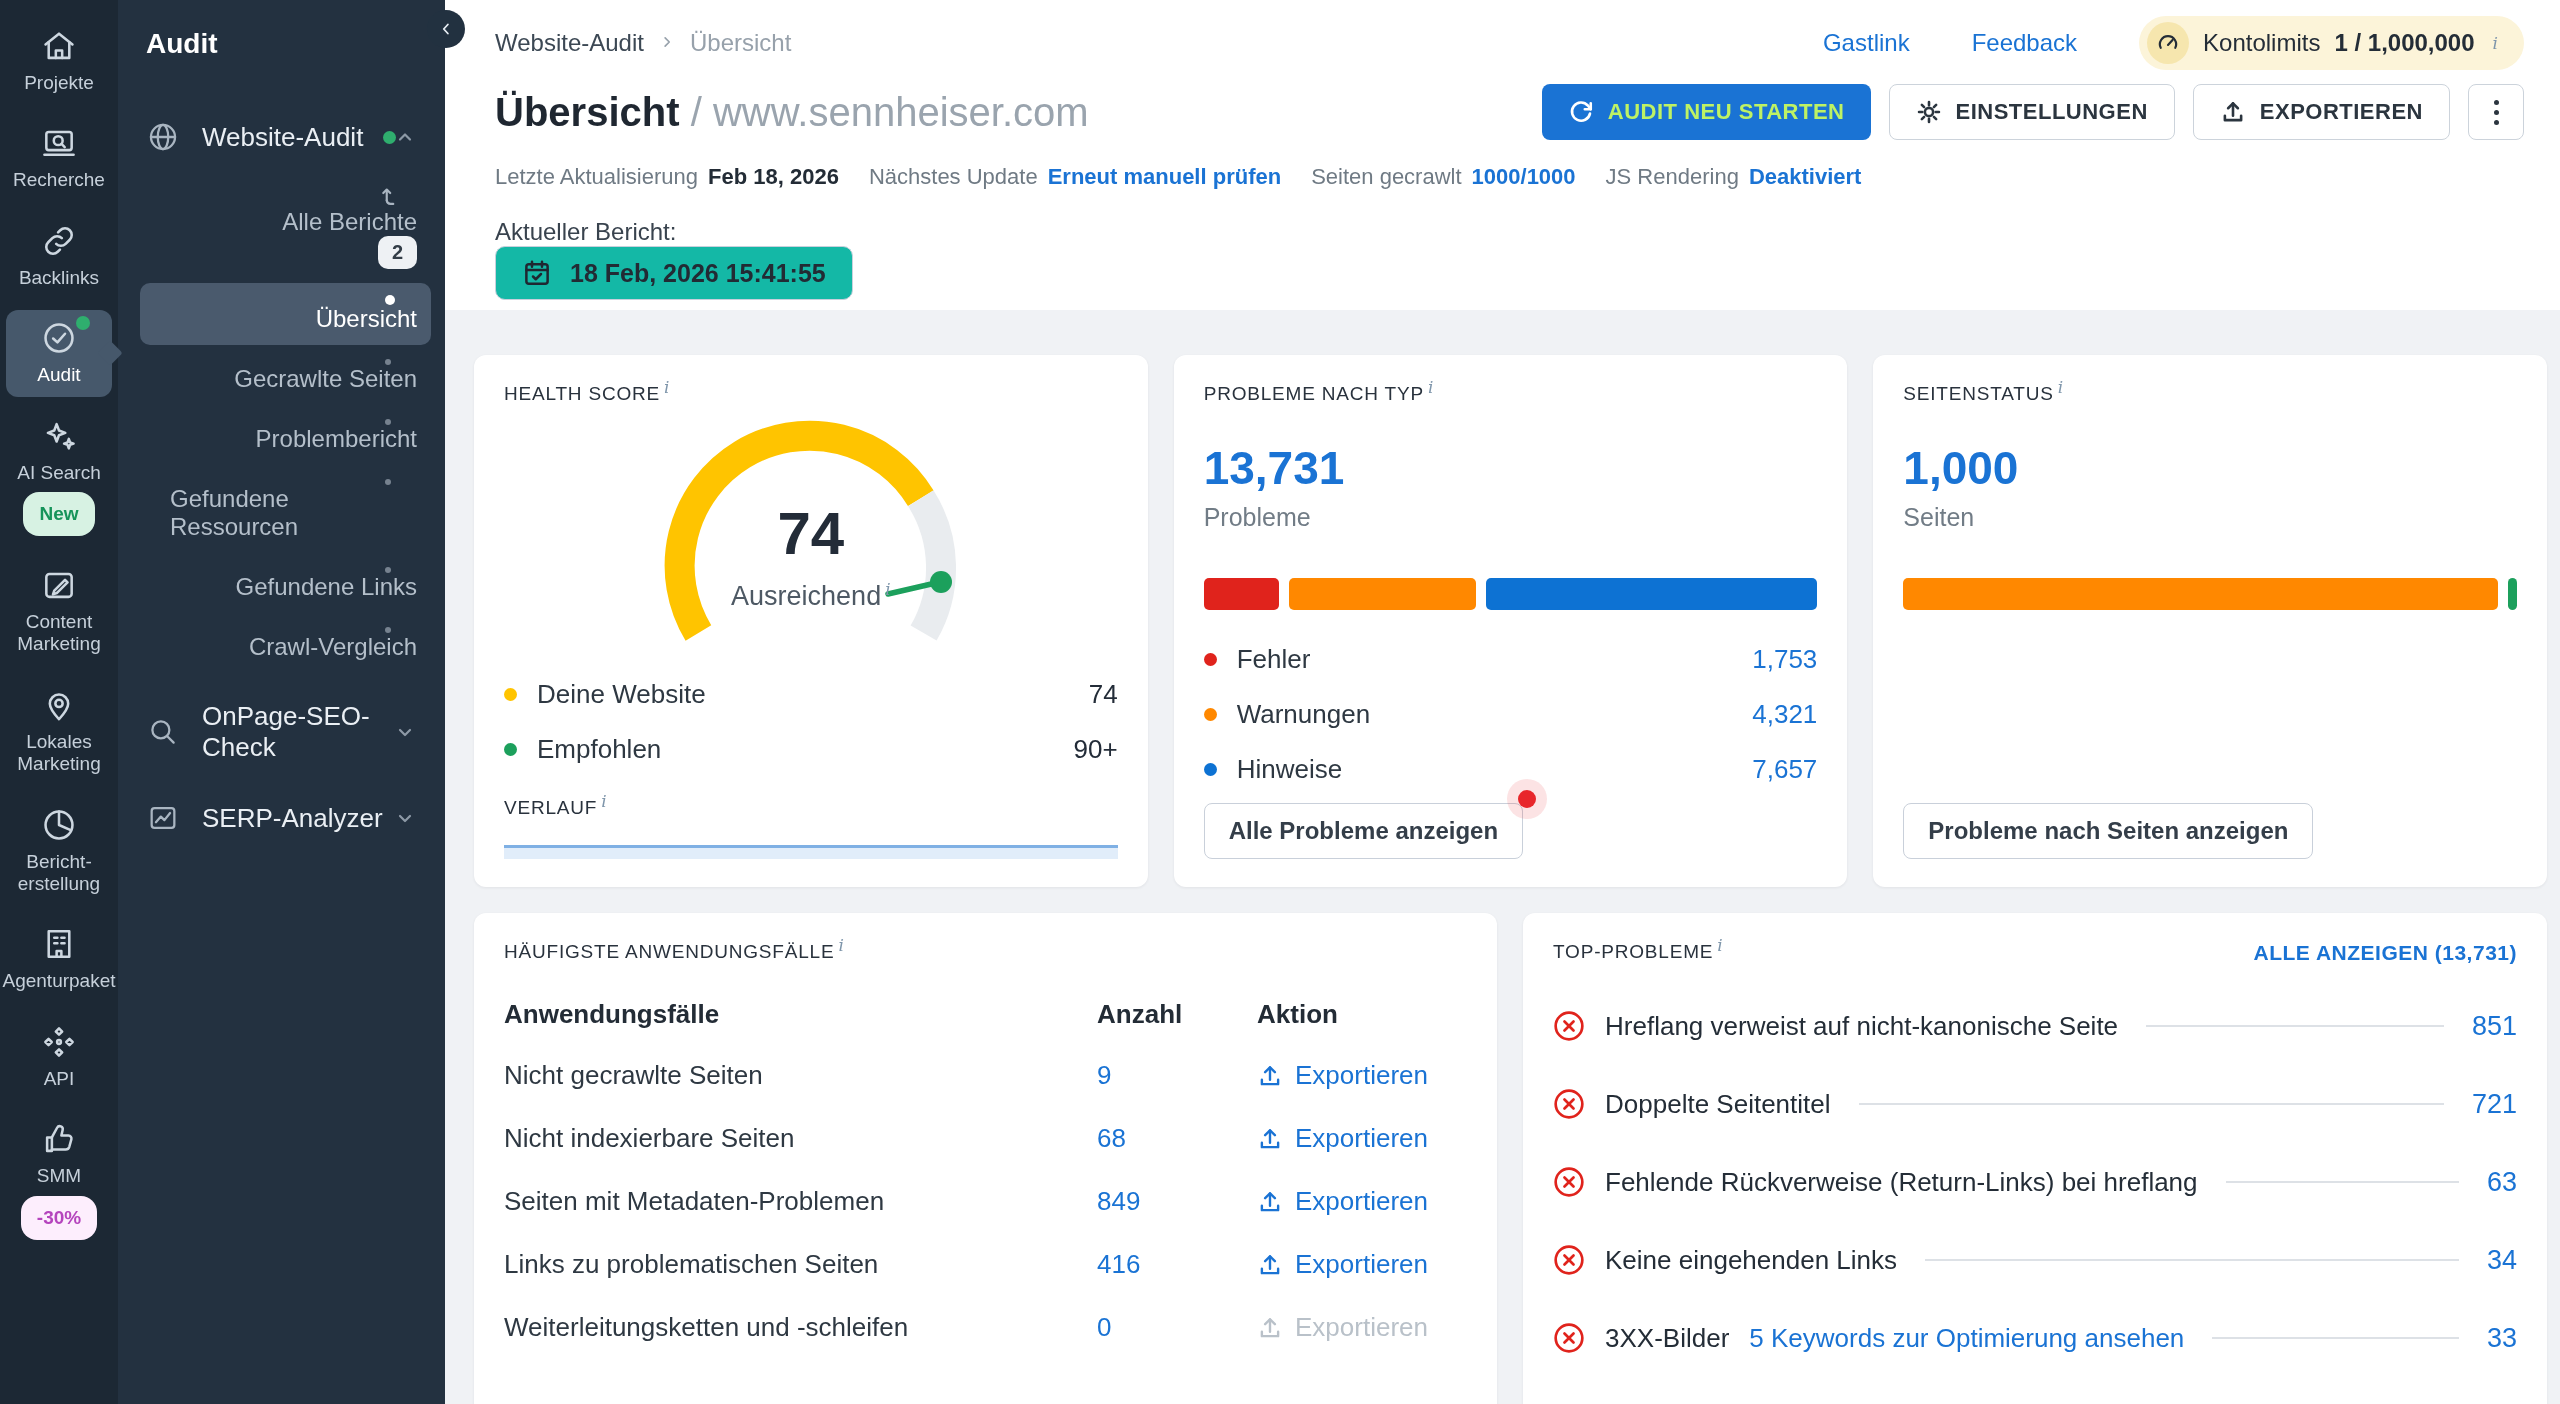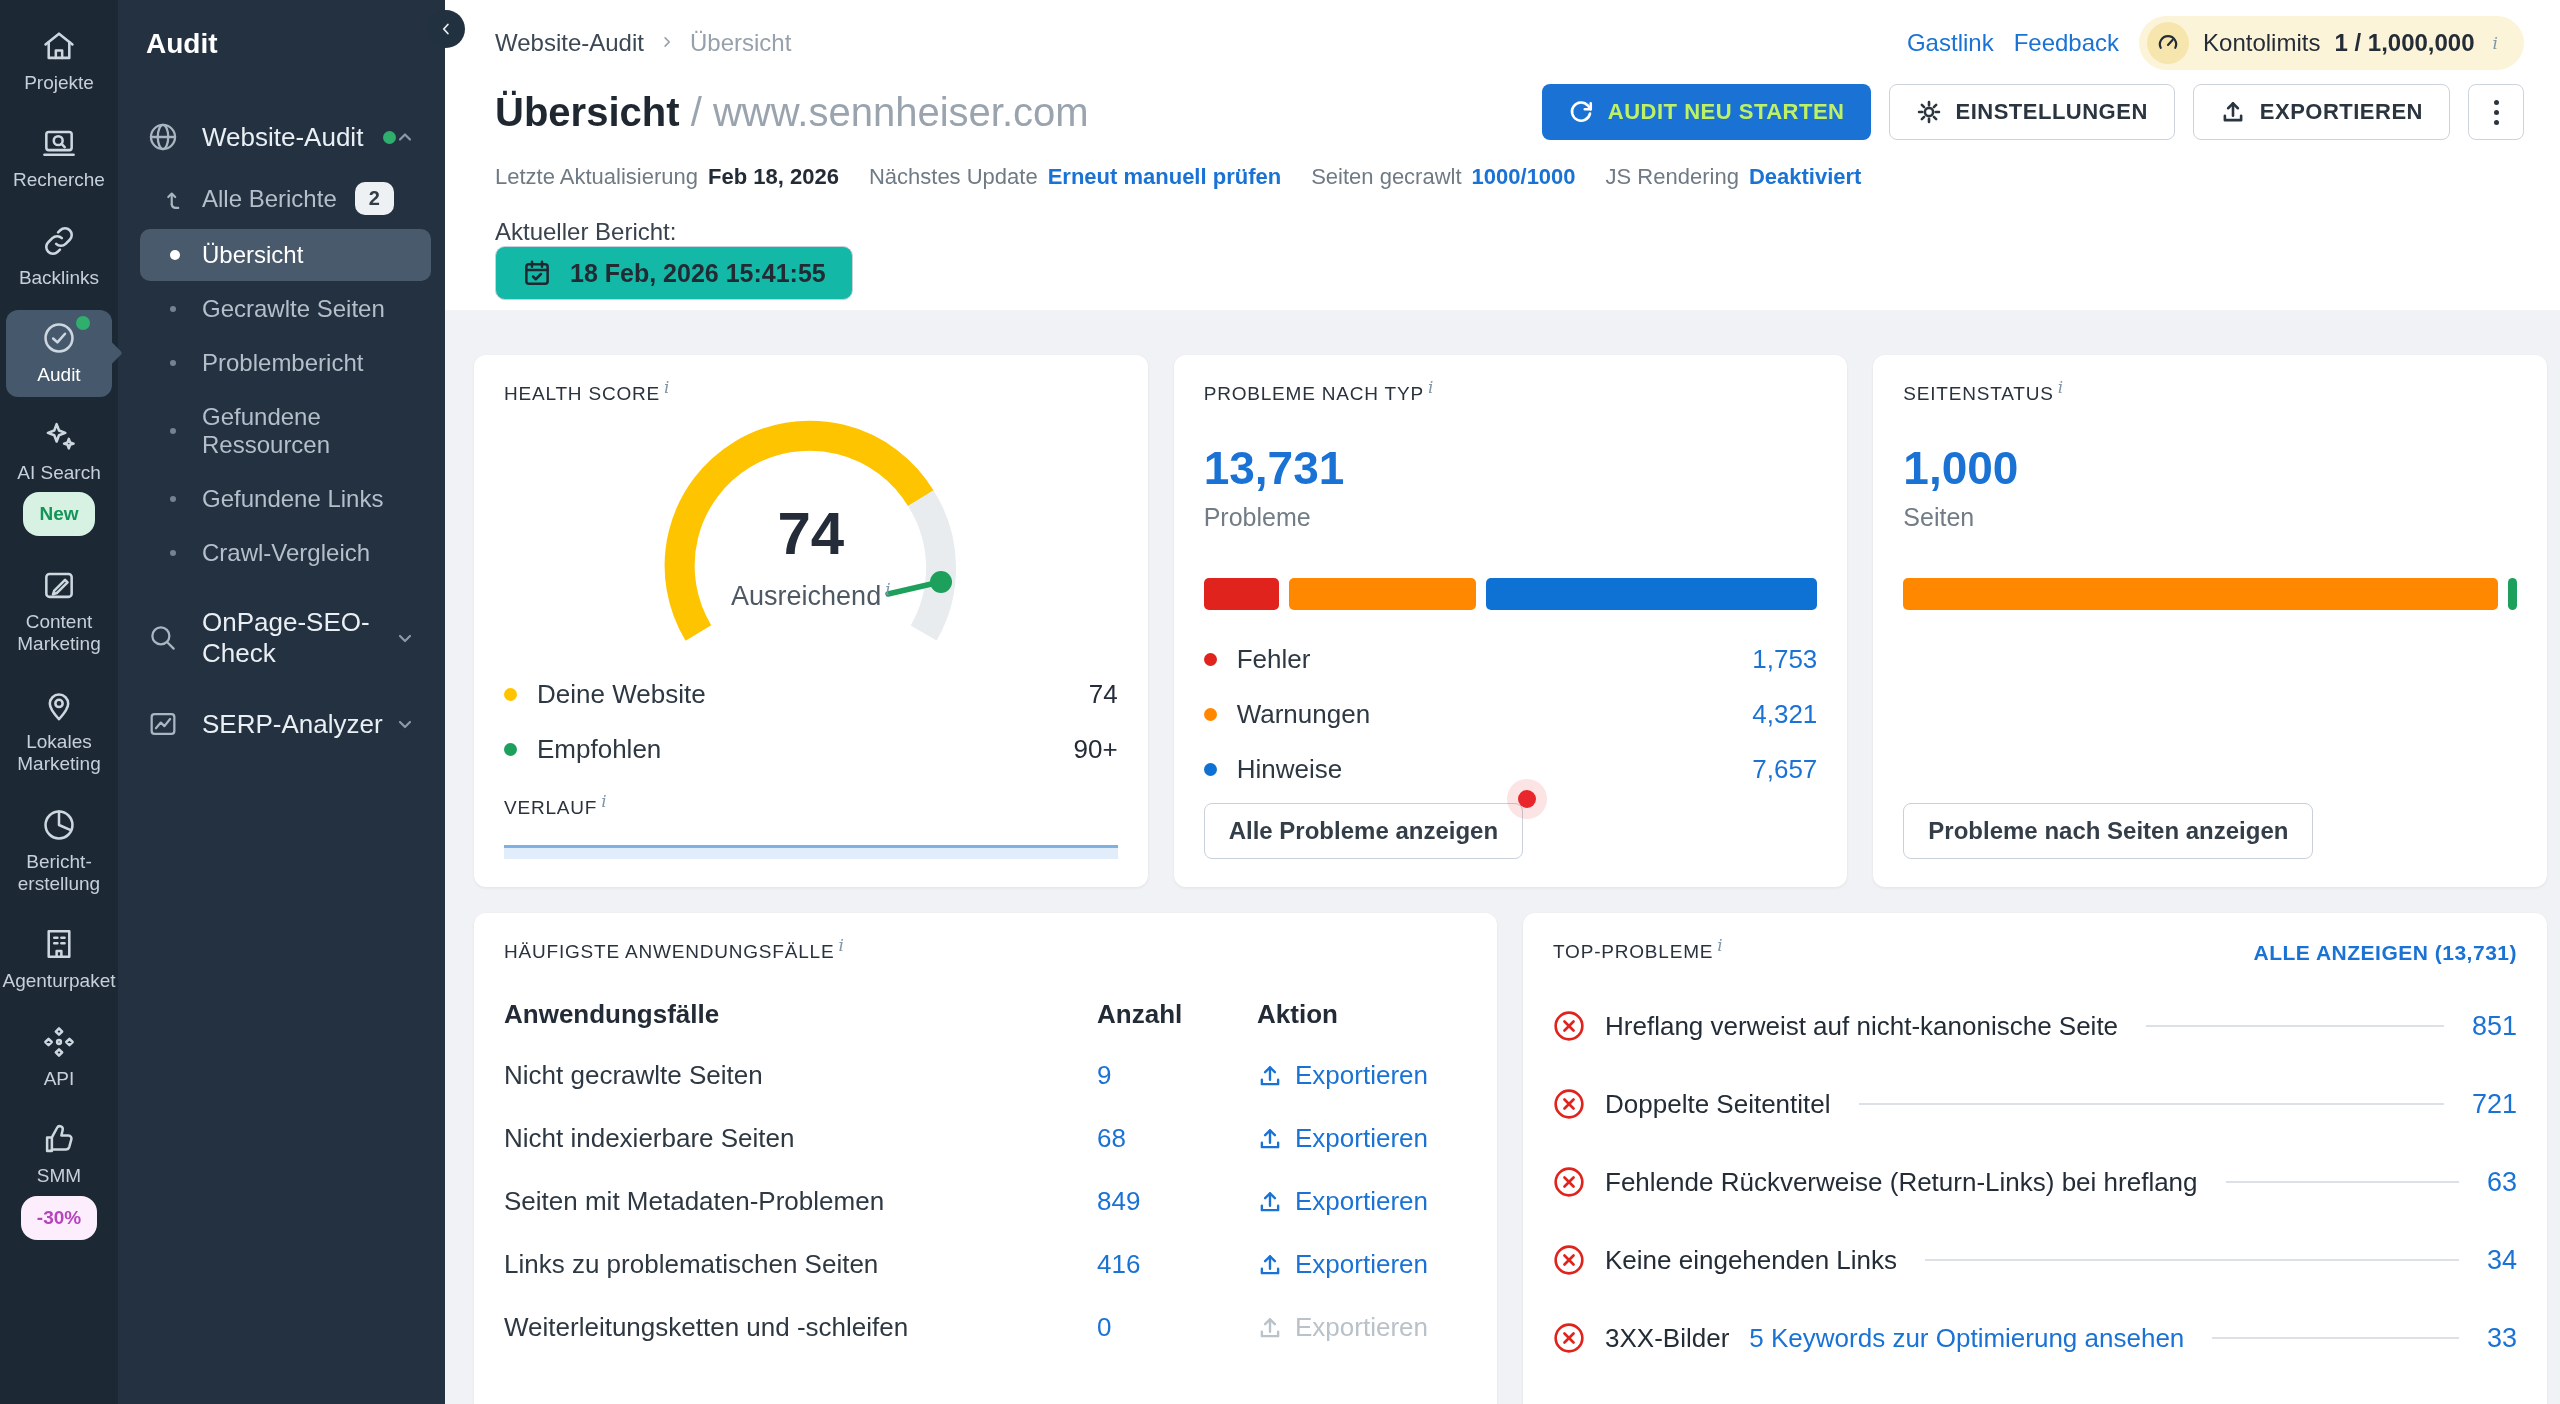--- a/index.html
+++ b/index.html
@@ -29,22 +29,22 @@
   .subnav { position:absolute; left:118px; top:0; bottom:0; width:327px; background:#233140;
             color:#b7c2cd; padding-top:22px; z-index:2; }
   .subnav-title { color:#fff; font-weight:bold; font-size:28px; padding:6px 28px 46px; }
   .section-row { display:flex; align-items:center; padding:14px 28px; font-size:26px; color:#eaeff4;
                  position:relative; cursor:pointer; }
   .section-row svg.nav-ic { width:34px; height:34px; stroke:#a9b5c1; stroke-width:1.6; fill:none;
                  stroke-linecap:round; stroke-linejoin:round; margin-right:22px; flex:none; }
   .section-dot { width:13px; height:13px; border-radius:50%; background:#2fae6e; margin-left:20px; }
   .chev { position:absolute; right:28px; width:24px; height:24px; stroke:#8d99a6; stroke-width:2.2;
           fill:none; stroke-linecap:round; stroke-linejoin:round; }
-  .child-row { display:flex; align-items:center; font-size:24px; color:#b4bfca; position:relative;
-               cursor:pointer; margin:2px 14px 2px 22px; padding:12px 14px 12px 30px; border-radius:10px; }
+  .child-row { display:flex; align-items:flex-end; font-size:24px; color:#b4bfca; position:relative;
+               cursor:pointer; margin:2px 14px 2px 22px; padding:12px 14px 12px 30px; border-radius:10px;flex-direction:column; }
   .child-dot { width:6px; height:6px; border-radius:50%; background:#76828f; margin-right:26px; flex:none; }
   .child-row.selected { background:#4a5a6d; color:#fff; }
   .child-row.selected .child-dot { width:10px; height:10px; background:#fff; margin-right:22px; }
   .child-ic { width:26px; height:26px; stroke:#a9b5c1; stroke-width:2; fill:none; stroke-linecap:round;
               stroke-linejoin:round; margin:0 14px 0 -8px; flex:none; }
   .child-badge { background:#eef1f4; color:#333d47; font-size:20px; font-weight:bold; border-radius:10px;
                  padding:5px 14px; margin-left:18px; }
 
   
   .main { position:absolute; left:445px; right:0; top:0; bottom:0; background:#fff; }
@@ -52,21 +52,21 @@
                   background:#223140; z-index:5; display:flex; align-items:center; justify-content:center;
                   cursor:pointer; }
   .collapse-btn svg { width:18px; height:18px; stroke:#e7edf3; stroke-width:2.4; fill:none;
                   stroke-linecap:round; stroke-linejoin:round; }
   .topbar { display:flex; align-items:center; padding:16px 36px 0 50px; }
   .breadcrumb { display:flex; align-items:center; gap:14px; font-size:24px; }
   .crumb-parent { color:#3c4854; }
   .crumb-sep svg { width:18px; height:18px; stroke:#97a1ab; stroke-width:2.2; fill:none;
                    stroke-linecap:round; stroke-linejoin:round; }
   .crumb-current { color:#97a1ab; }
-  .topbar-right { margin-left:auto; display:flex; align-items:center; gap:20px; }
+  .topbar-right { margin-left:auto; display:flex; align-items:center; gap:62px; }
   .toplink { color:#1a73d4; font-size:24px; cursor:pointer; }
   .limits-pill { display:flex; align-items:center; gap:14px; background:#fcf4d9; border-radius:30px;
                  padding:6px 26px 6px 8px; font-size:24px; color:#242d37; cursor:pointer; }
   .limits-icon-wrap { width:42px; height:42px; border-radius:50%; background:#f6e6ae;
                  display:flex; align-items:center; justify-content:center; }
   .limits-icon-wrap svg { width:26px; height:26px; stroke:#242d37; stroke-width:2; fill:none;
                  stroke-linecap:round; stroke-linejoin:round; }
   .limits-val { font-weight:bold; }
   sup.info { font-size:17px; color:#7f96ab; font-style:italic; font-family:"DejaVu Serif", serif;
              vertical-align:super; line-height:0; margin-left:4px; cursor:pointer; }

